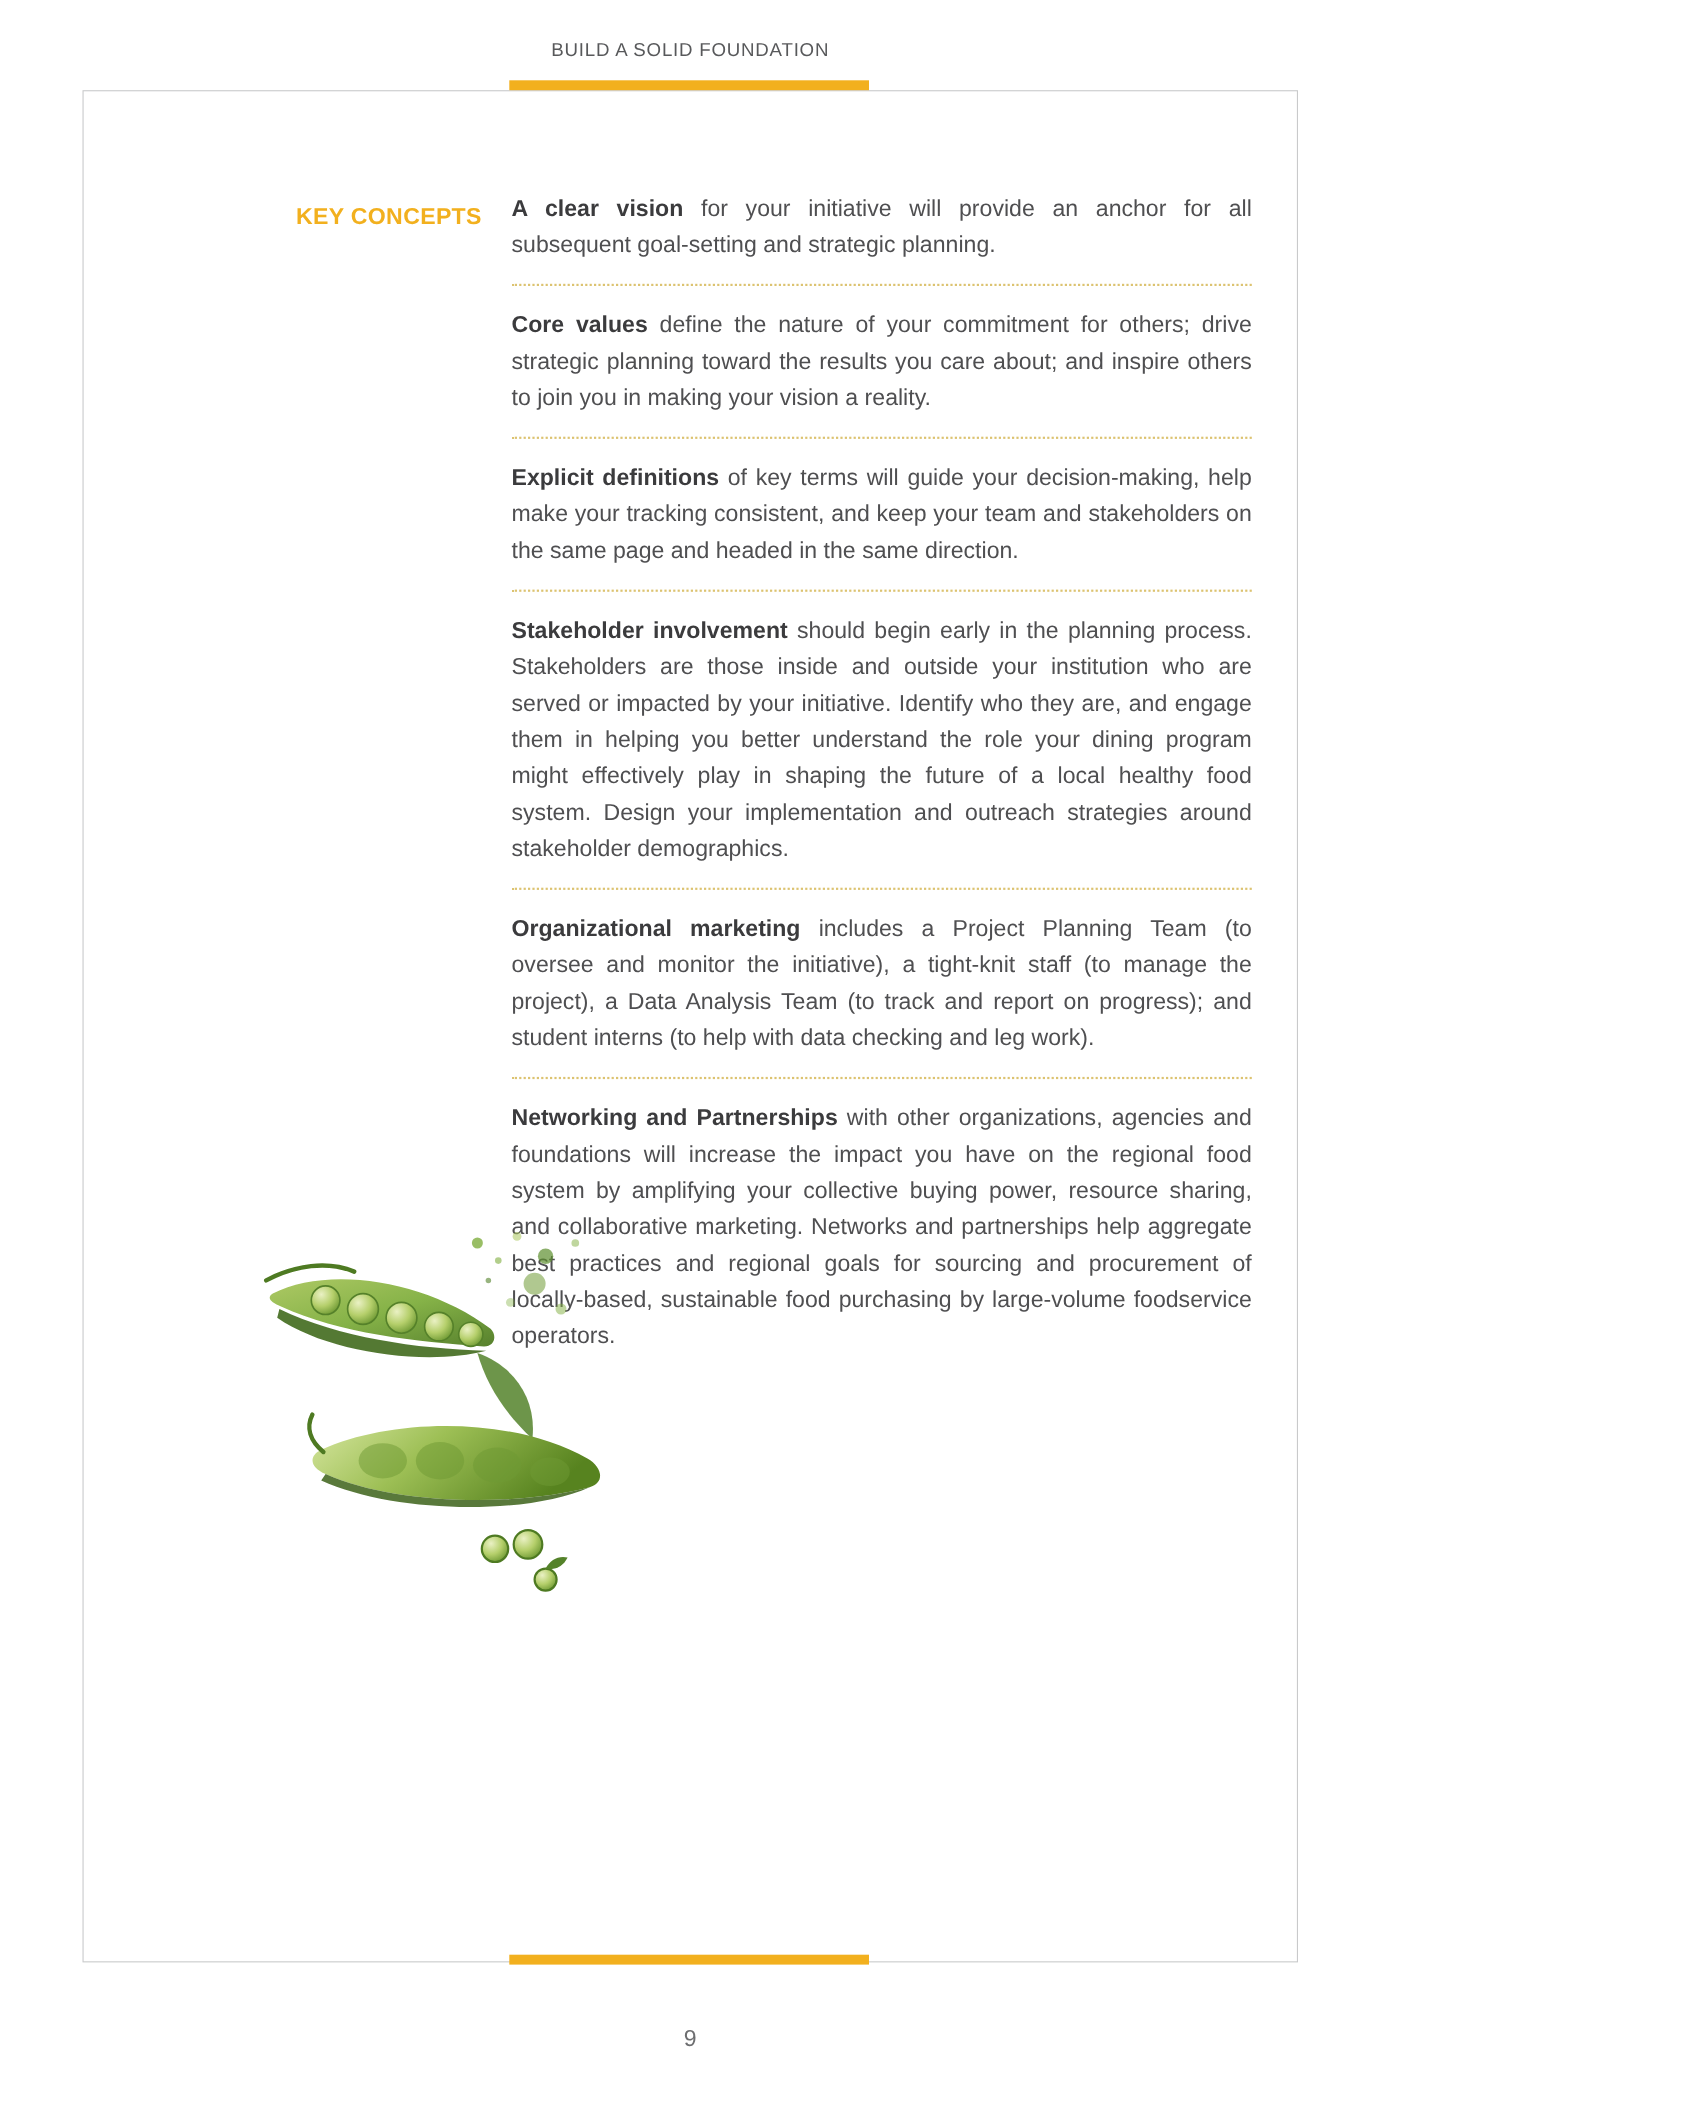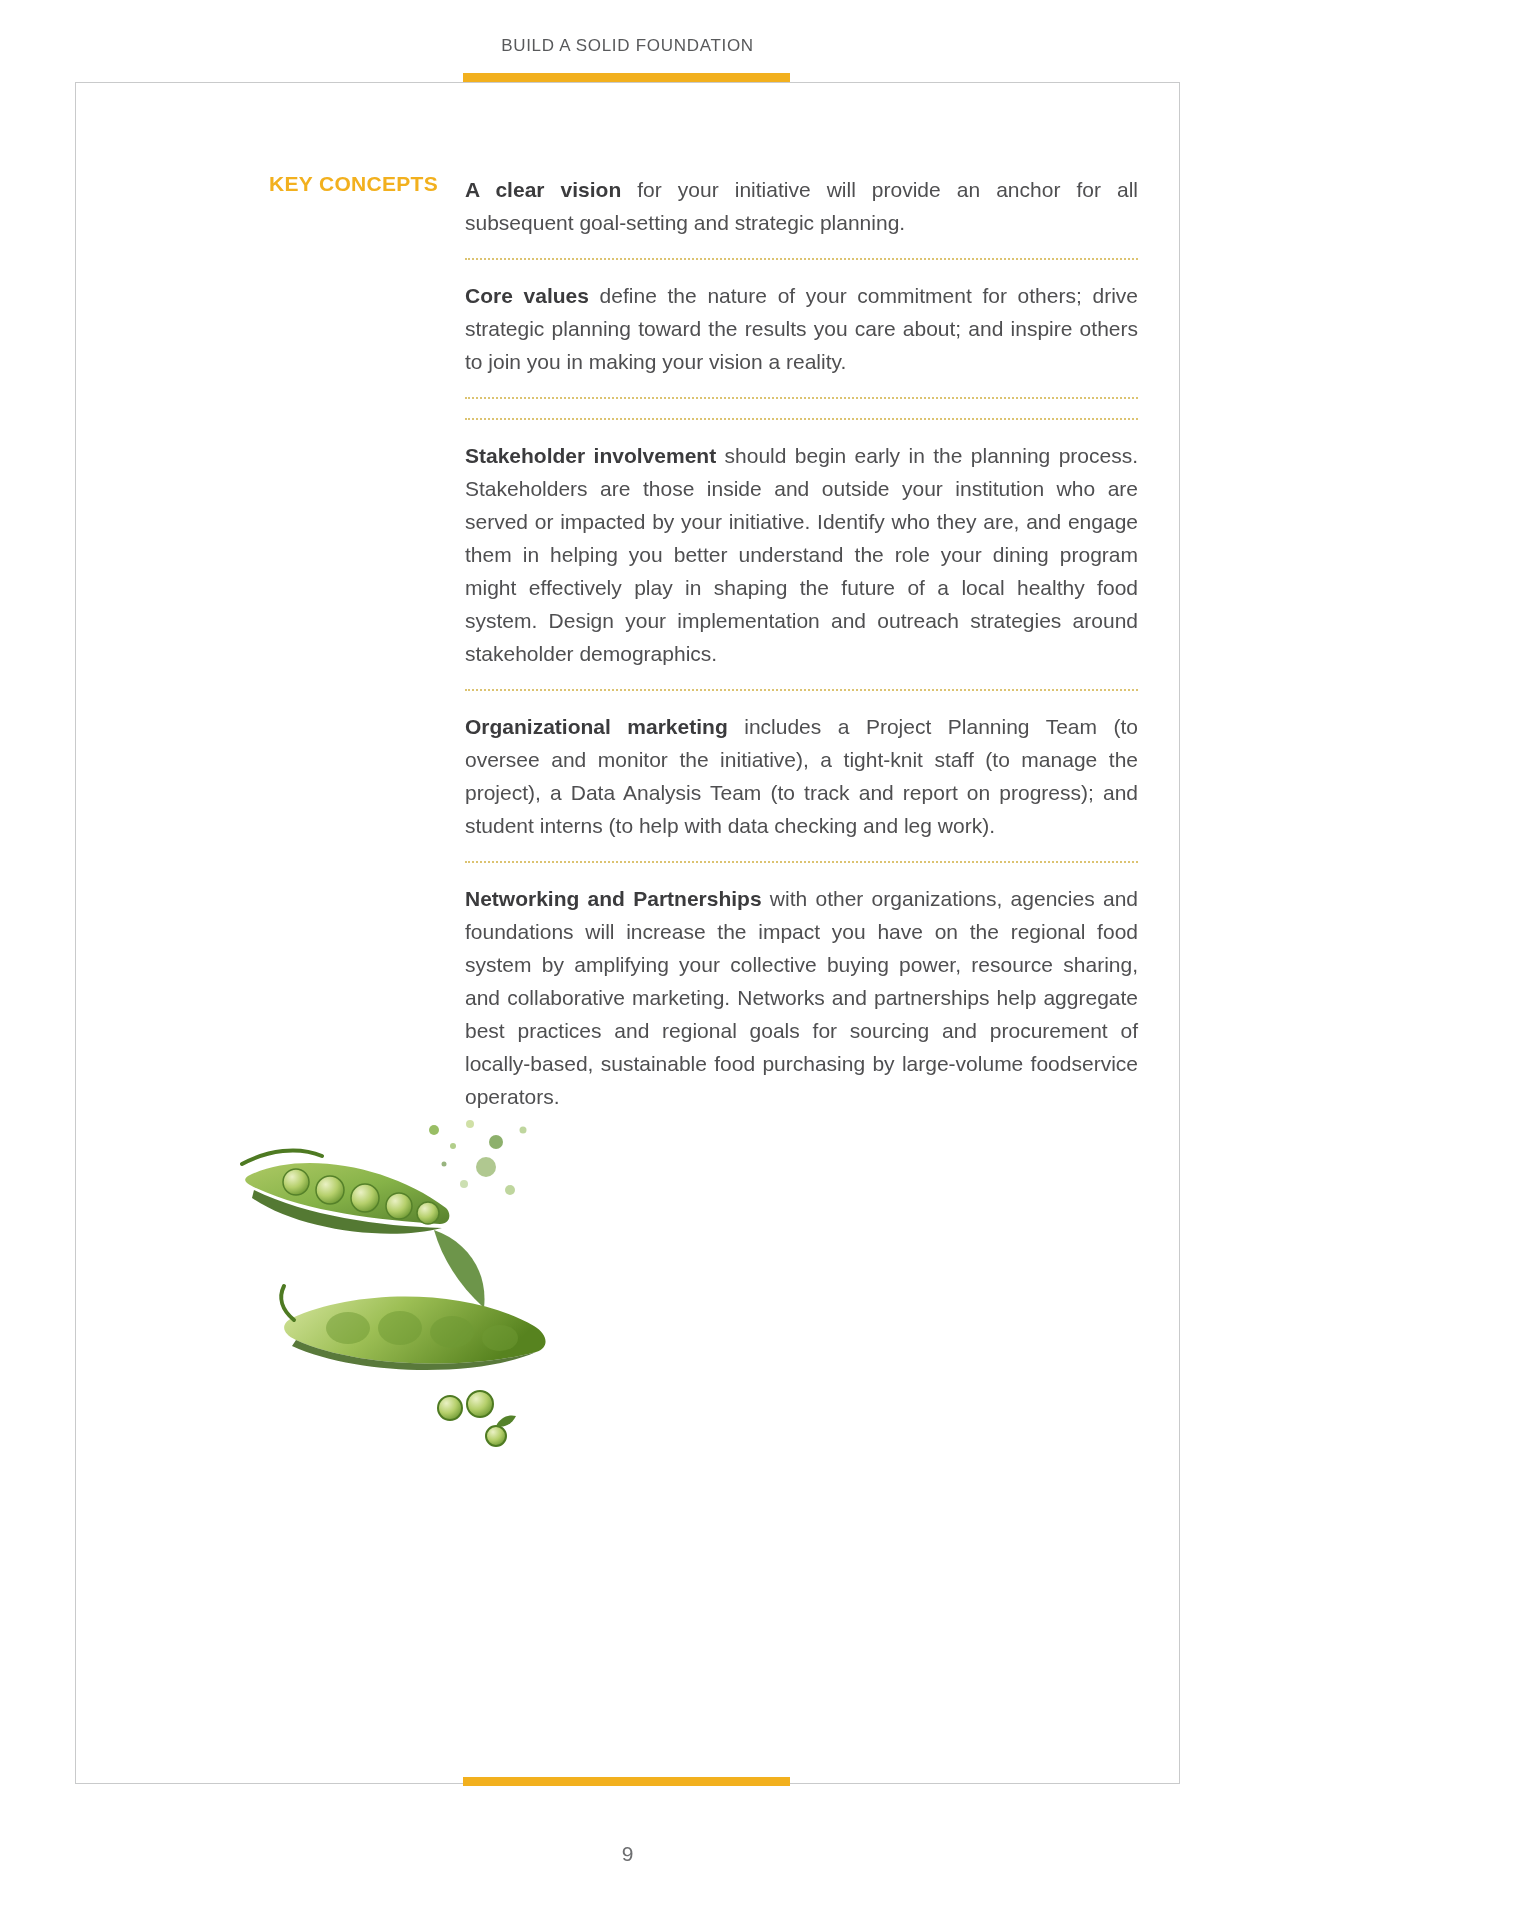--- a/index.html
+++ b/index.html
@@ -41,21 +41,21 @@
     top: 82px;
     width: 1105px;
     height: 1702px;
     border: 1px solid #c9cacb;
     background: #ffffff;
   }
 
   .section-label {
     position: absolute;
     left: 140px;
-    top: 172px;
+    top: 186px;
     width: 298px;
     text-align: right;
     font-size: 21px;
     font-weight: 700;
     letter-spacing: 0.3px;
     color: var(--accent, #F2B01E);
     z-index: 2;
   }
 
   .content-column {
@@ -112,20 +112,21 @@
 <div class="section-label">KEY CONCEPTS</div>
 
 <div class="content-column">
 
   <p><strong>A clear vision</strong><span> for your initiative will provide an anchor for all subsequent goal-setting and strategic planning.</span></p>
   <div class="dotted-divider"></div>
 
   <p><strong>Core values</strong><span> define the nature of your commitment for others; drive strategic planning toward the results you care about; and inspire others to join you in making your vision a reality.</span></p>
   <div class="dotted-divider"></div>
 
+  <p><strong>Explicit definitions</strong><span> of key terms will guide your decision-making, help make your tracking consistent, and keep your team and stakeholders on the same page and headed in the same direction.</span></p>
   <div class="dotted-divider"></div>
 
   <p><strong>Stakeholder involvement</strong><span> should begin early in the planning process. Stakeholders are those inside and outside your institution who are served or impacted by your initiative. Identify who they are, and engage them in helping you better understand the role your dining program might effectively play in shaping the future of a local healthy food system. Design your implementation and outreach strategies around stakeholder demographics.</span></p>
   <div class="dotted-divider"></div>
 
   <p><strong>Organizational marketing</strong><span> includes a Project Planning Team (to oversee and monitor the initiative), a tight-knit staff (to manage the project), a Data Analysis Team (to track and report on progress); and student interns (to help with data checking and leg work).</span></p>
   <div class="dotted-divider"></div>
 
   <p><strong>Networking and Partnerships</strong><span> with other organizations, agencies and foundations will increase the impact you have on the regional food system by amplifying your collective buying power, resource sharing, and collaborative marketing. Networks and partnerships help aggregate best practices and regional goals for sourcing and procurement of locally-based, sustainable food purchasing by large-volume foodservice operators.</span></p>
 

